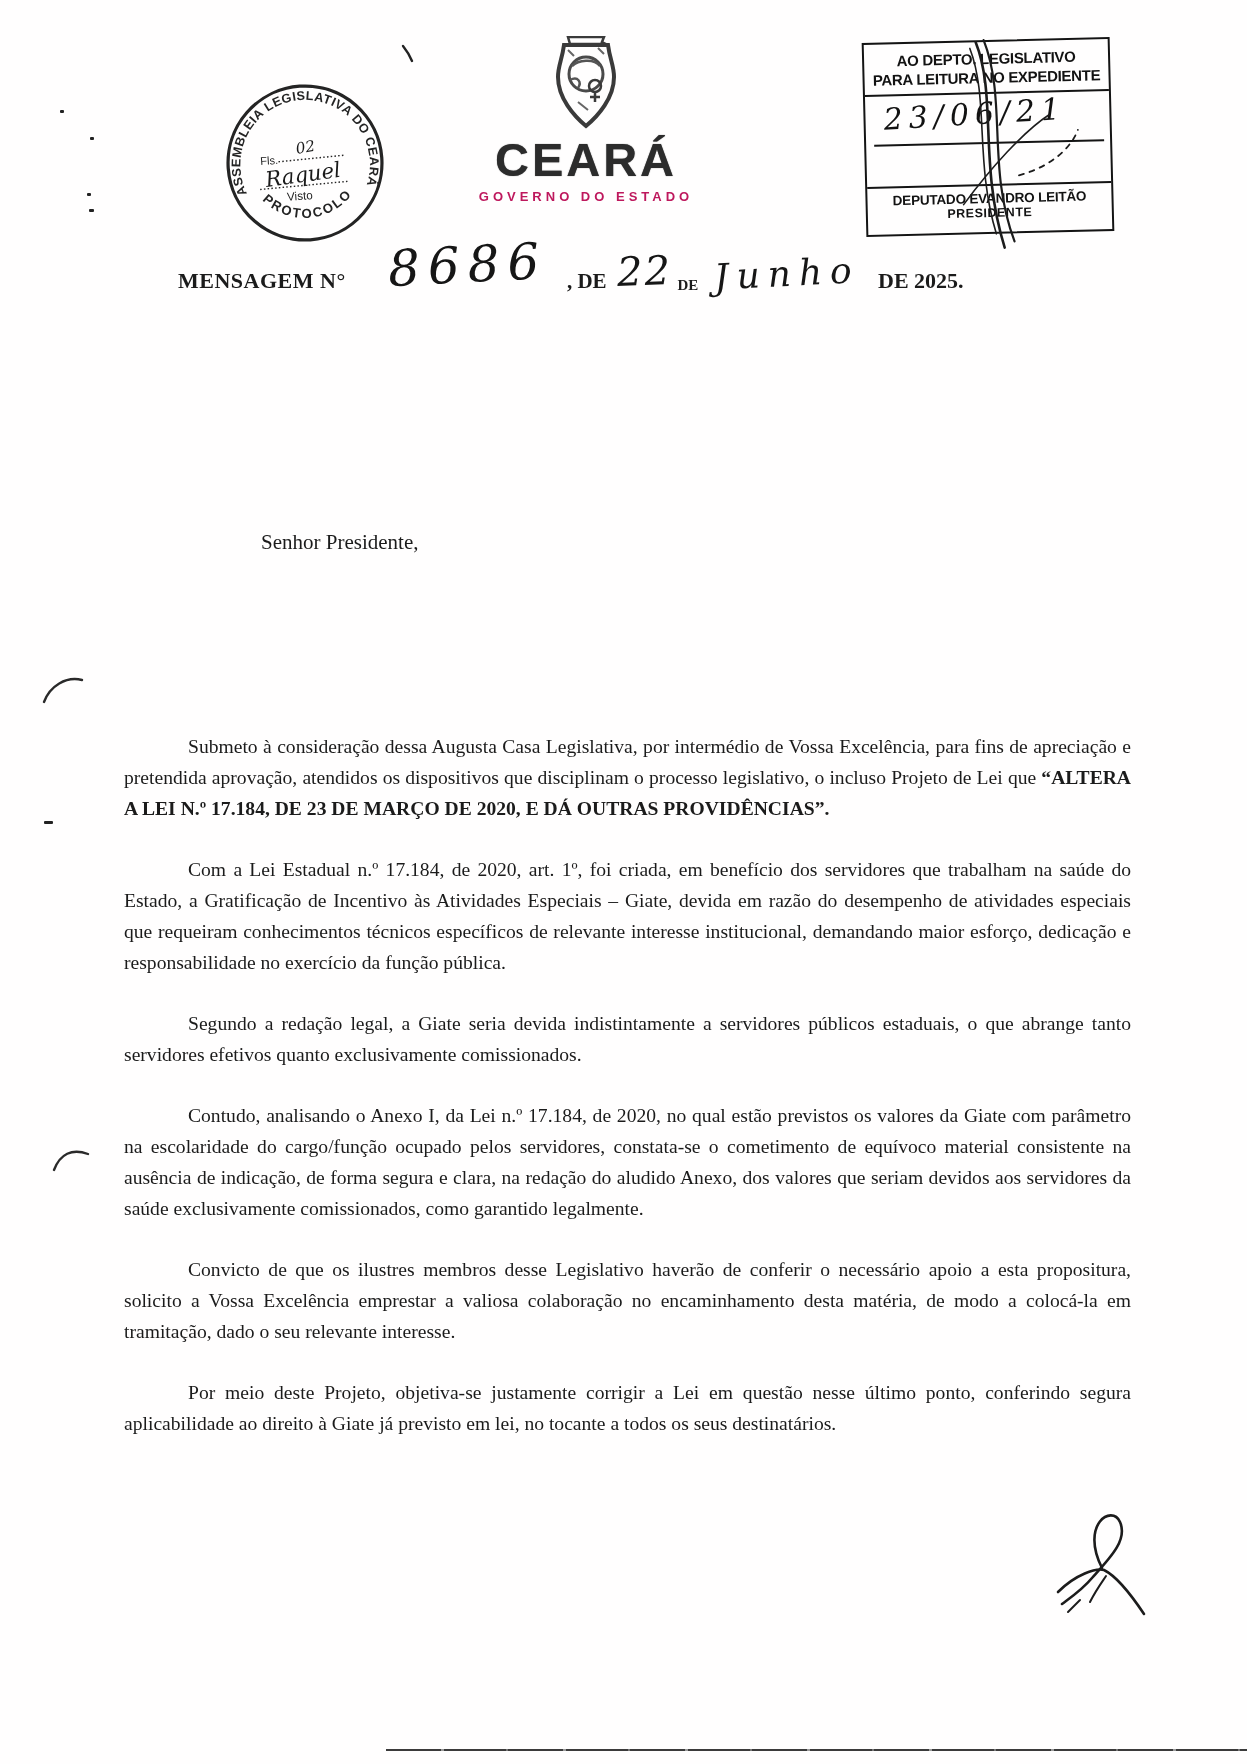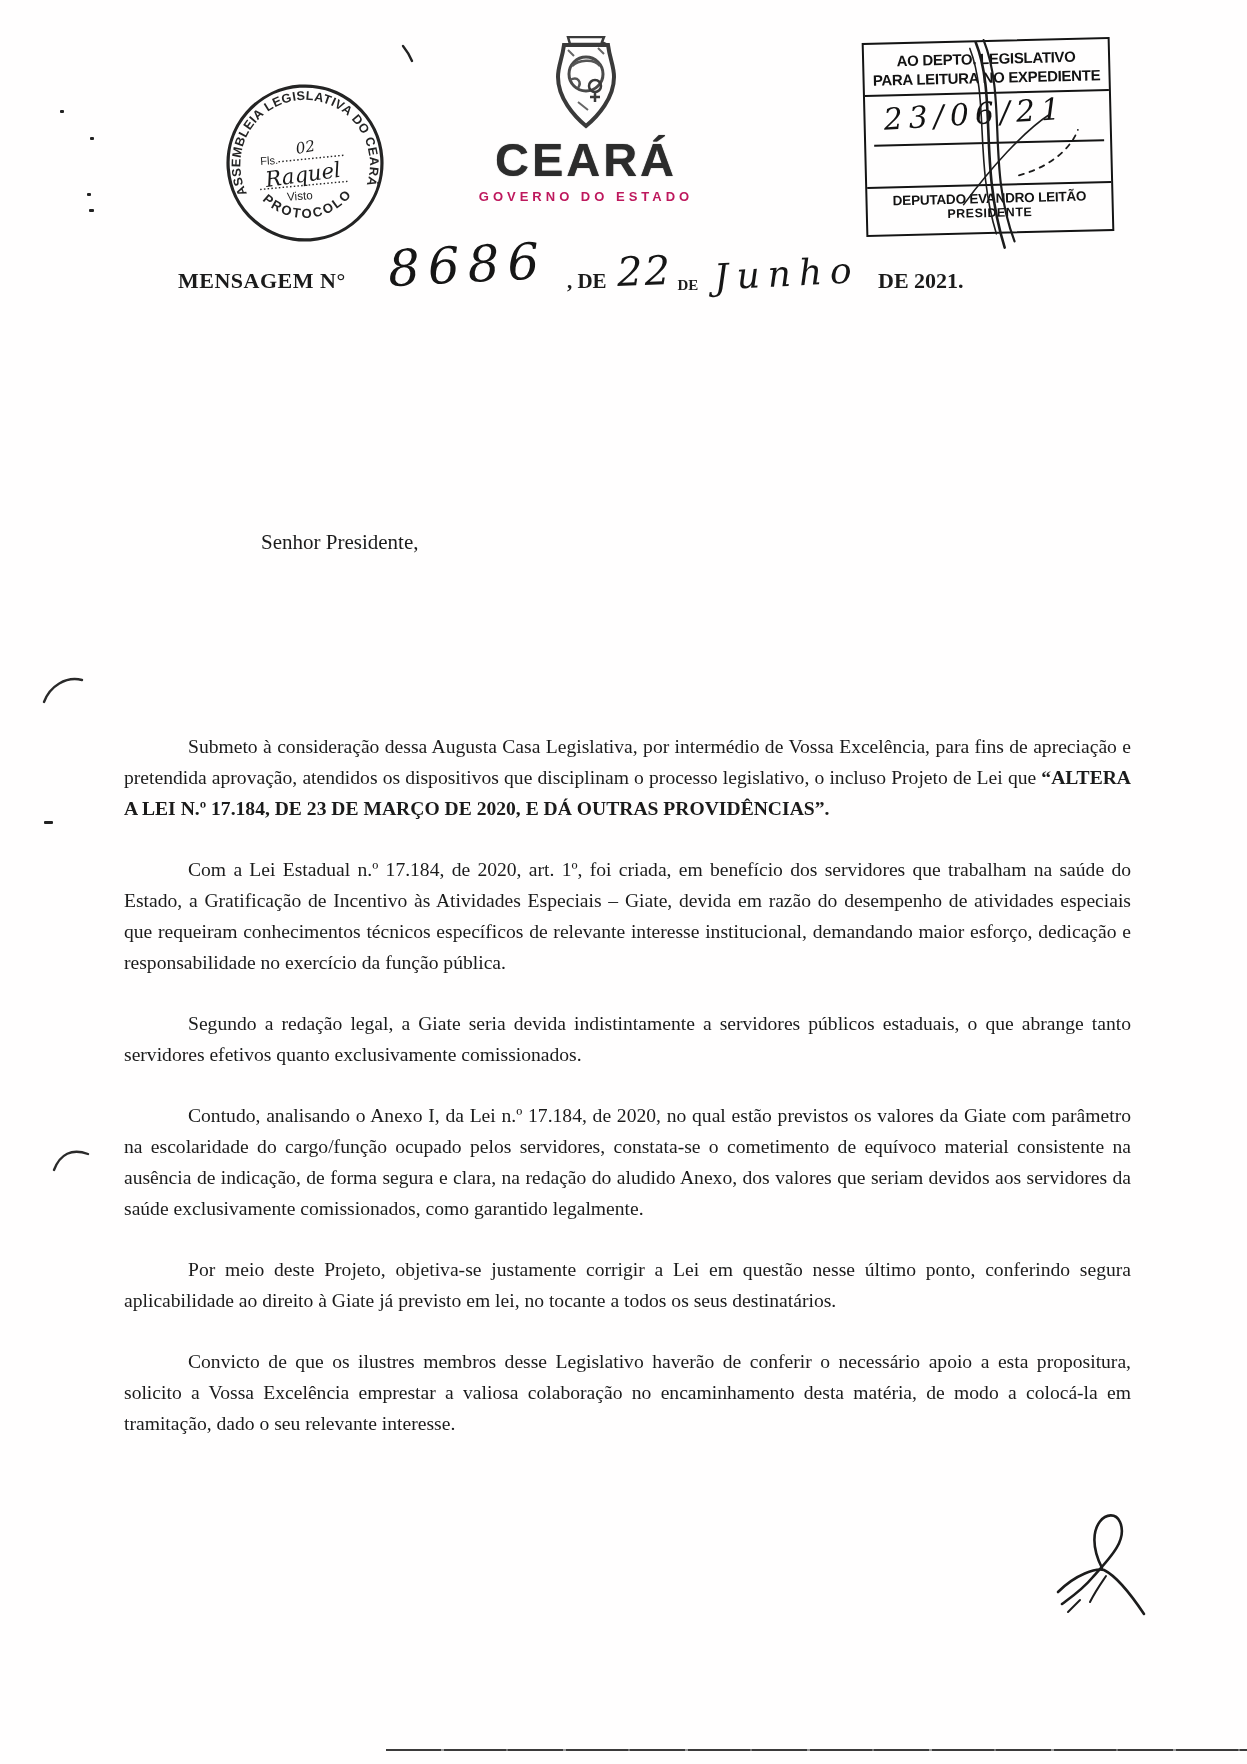--- a/index.html
+++ b/index.html
@@ -173,32 +173,32 @@
     </svg>
   </div>
 
   <div class="message-line">
     <span class="msg-label">MENSAGEM N°</span>
     <span class="hand msg-number">8686</span>
     <span class="msg-de1">, DE</span>
     <span class="hand msg-day">22</span>
     <span class="msg-de2">DE</span>
     <span class="hand msg-month">Junho</span>
-    <span class="msg-year">DE 2021.</span>
+    <span class="msg-year">DE 2025.</span>
   </div>
 
   <div class="salutation">Senhor Presidente,</div>
 
   <div class="letter-body">
     <p><span>Submeto à consideração dessa Augusta Casa Legislativa, por intermédio de Vossa Excelência, para fins de apreciação e pretendida aprovação, atendidos os dispositivos que disciplinam o processo legislativo, o incluso Projeto de Lei que </span><span class="b">“ALTERA A LEI N.º 17.184, DE 23 DE MARÇO DE 2020, E DÁ OUTRAS PROVIDÊNCIAS”.</span></p>
     <p>Com a Lei Estadual n.º 17.184, de 2020, art. 1º, foi criada, em benefício dos servidores que trabalham na saúde do Estado, a Gratificação de Incentivo às Atividades Especiais – Giate, devida em razão do desempenho de atividades especiais que requeiram conhecimentos técnicos específicos de relevante interesse institucional, demandando maior esforço, dedicação e responsabilidade no exercício da função pública.</p>
     <p>Segundo a redação legal, a Giate seria devida indistintamente a servidores públicos estaduais, o que abrange tanto servidores efetivos quanto exclusivamente comissionados.</p>
     <p>Contudo, analisando o Anexo I, da Lei n.º 17.184, de 2020, no qual estão previstos os valores da Giate com parâmetro na escolaridade do cargo/função ocupado pelos servidores, constata-se o cometimento de equívoco material consistente na ausência de indicação, de forma segura e clara, na redação do aludido Anexo, dos valores que seriam devidos aos servidores da saúde exclusivamente comissionados, como garantido legalmente.</p>
+    <p>Convicto de que os ilustres membros desse Legislativo haverão de conferir o necessário apoio a esta propositura, solicito a Vossa Excelência emprestar a valiosa colaboração no encaminhamento desta matéria, de modo a colocá-la em tramitação, dado o seu relevante interesse.</p>
     <p>Por meio deste Projeto, objetiva-se justamente corrigir a Lei em questão nesse último ponto, conferindo segura aplicabilidade ao direito à Giate já previsto em lei, no tocante a todos os seus destinatários.</p>
-    <p>Convicto de que os ilustres membros desse Legislativo haverão de conferir o necessário apoio a esta propositura, solicito a Vossa Excelência emprestar a valiosa colaboração no encaminhamento desta matéria, de modo a colocá-la em tramitação, dado o seu relevante interesse.</p>
   </div>
 
   <svg class="signature-rubric" viewBox="0 0 110 118">
     <path d="M52,66 C30,22 62,2 70,20 C78,38 60,56 42,76 C32,88 20,96 12,102" fill="none" stroke="#1c1c1c" stroke-width="2.6" stroke-linecap="round"></path>
     <path d="M8,90 C26,72 46,66 54,68 C66,74 82,94 94,112" fill="none" stroke="#1c1c1c" stroke-width="2.6" stroke-linecap="round"></path>
     <path d="M40,100 C46,88 52,80 56,74" fill="none" stroke="#1c1c1c" stroke-width="2" stroke-linecap="round"></path>
     <path d="M18,110 L30,98" fill="none" stroke="#1c1c1c" stroke-width="2" stroke-linecap="round"></path>
   </svg>
 
   <div class="speck" style="left:60px;top:110px;width:4px;height:3px;"></div>

